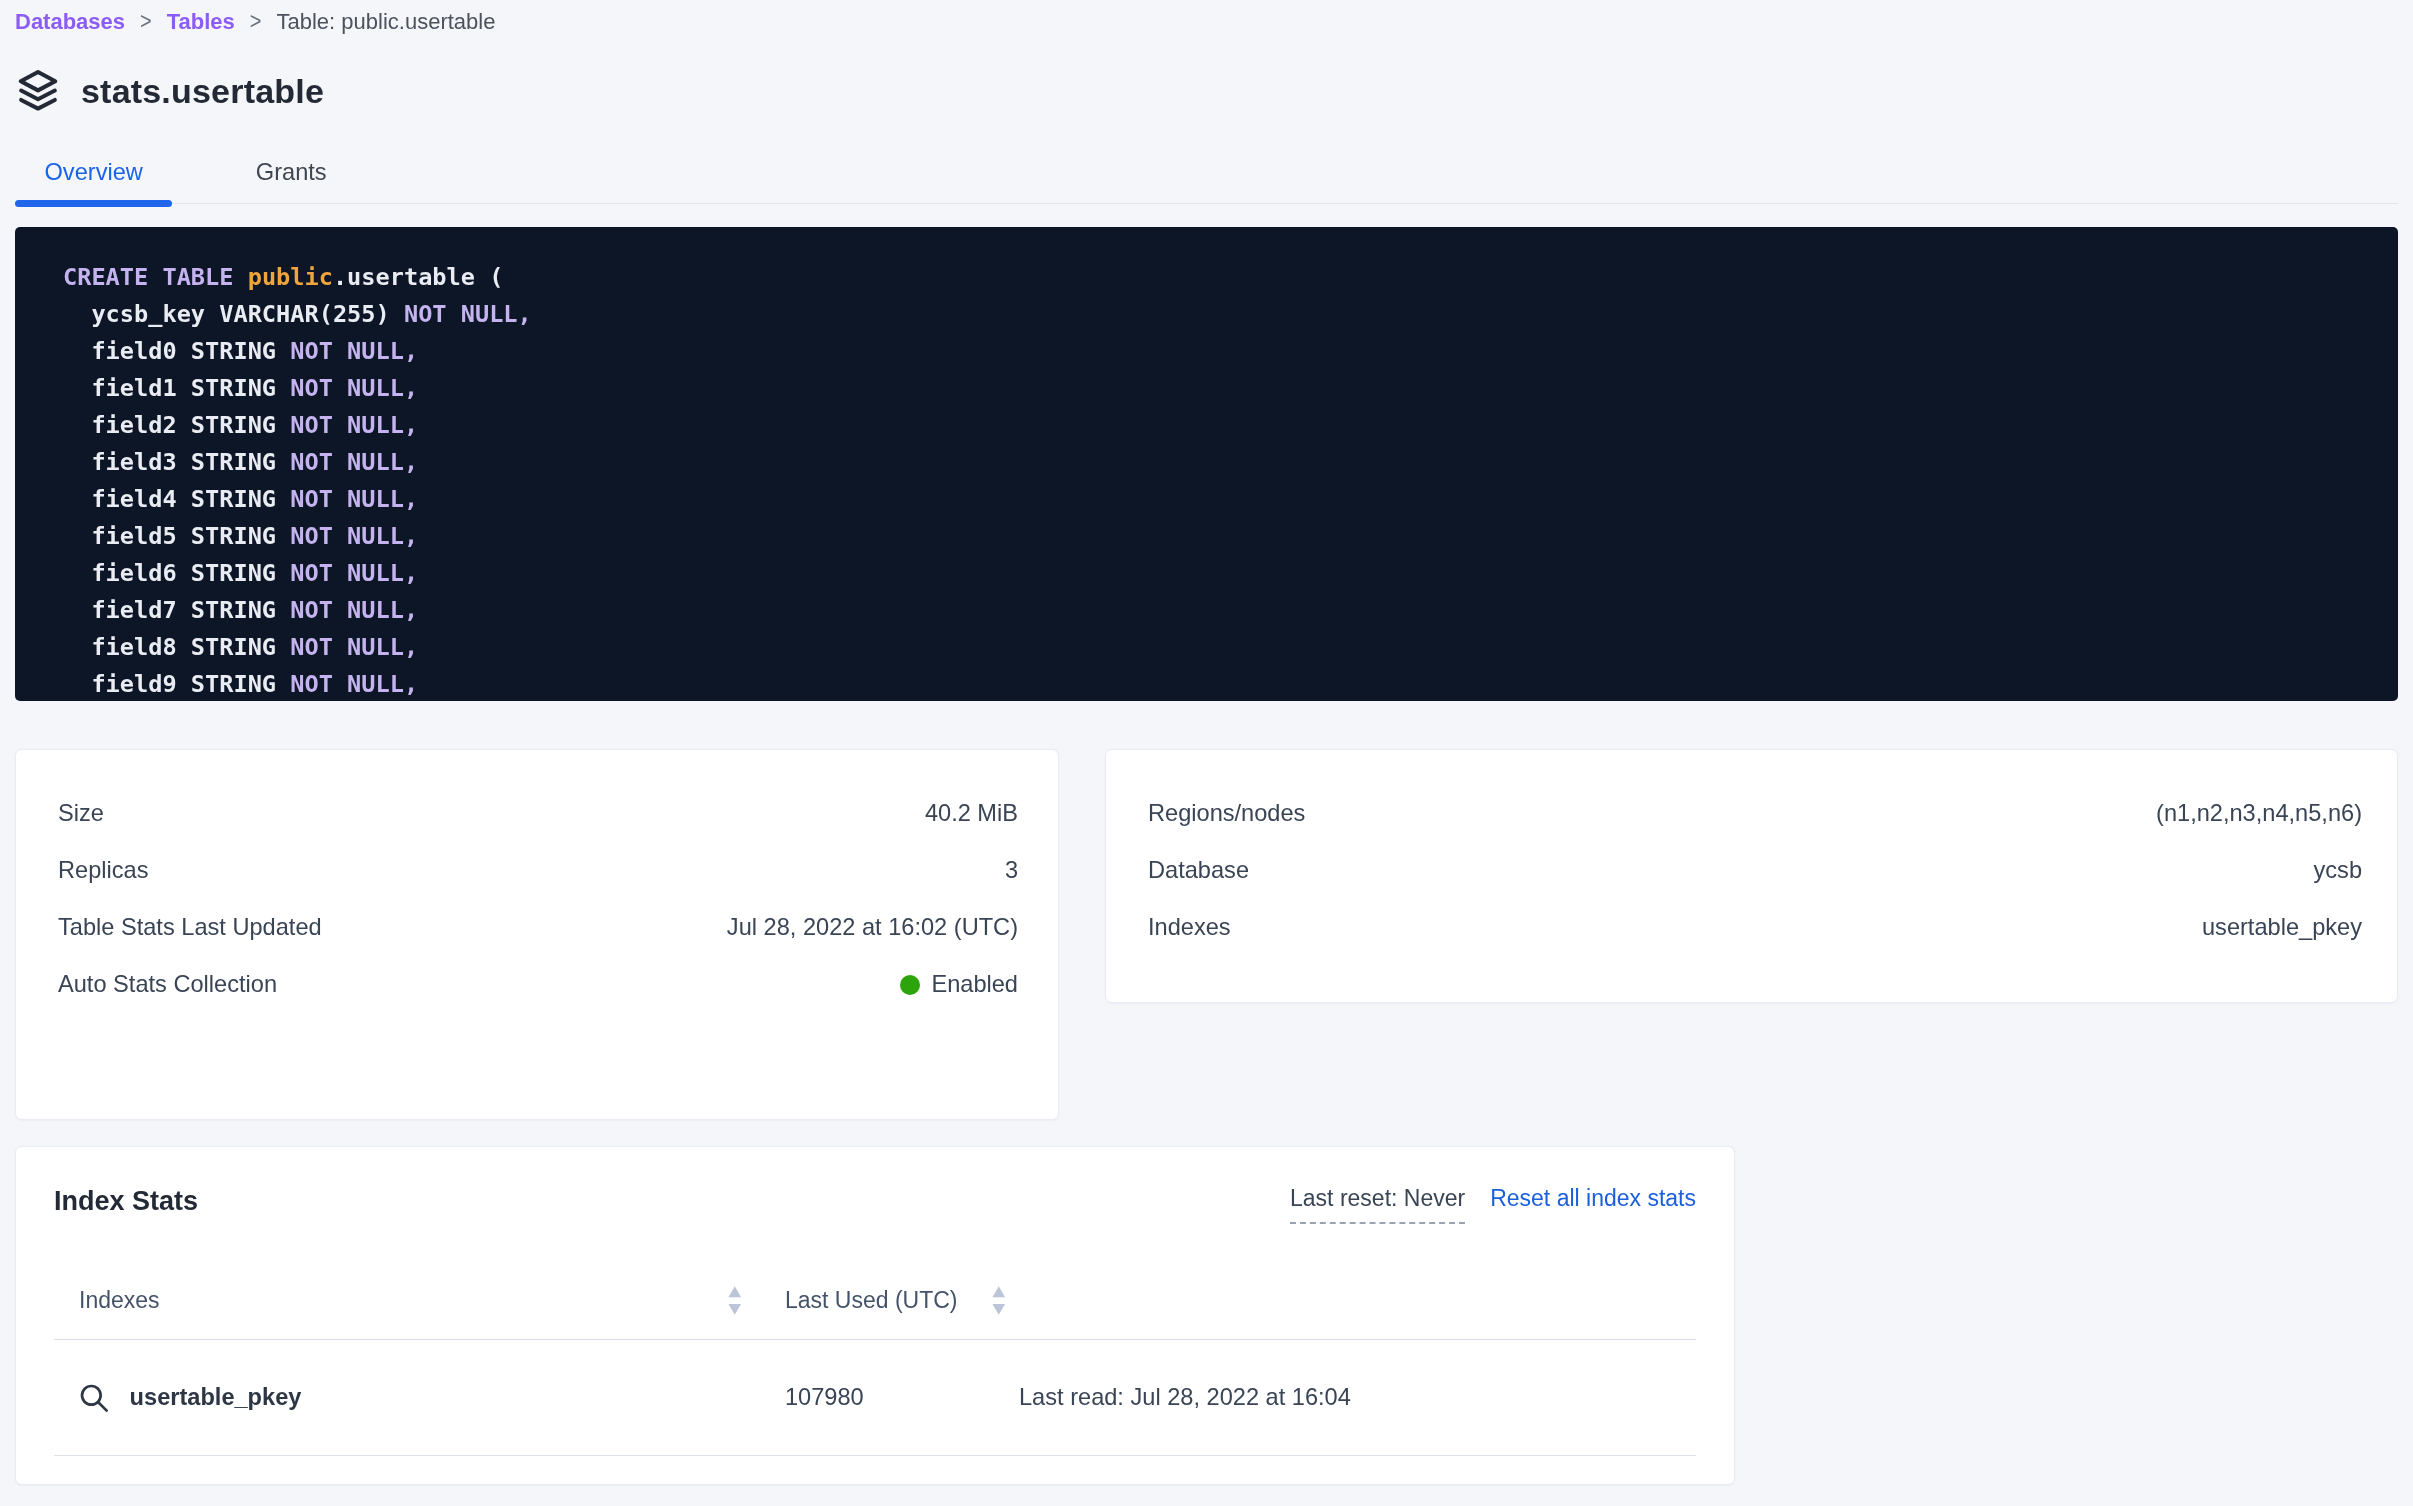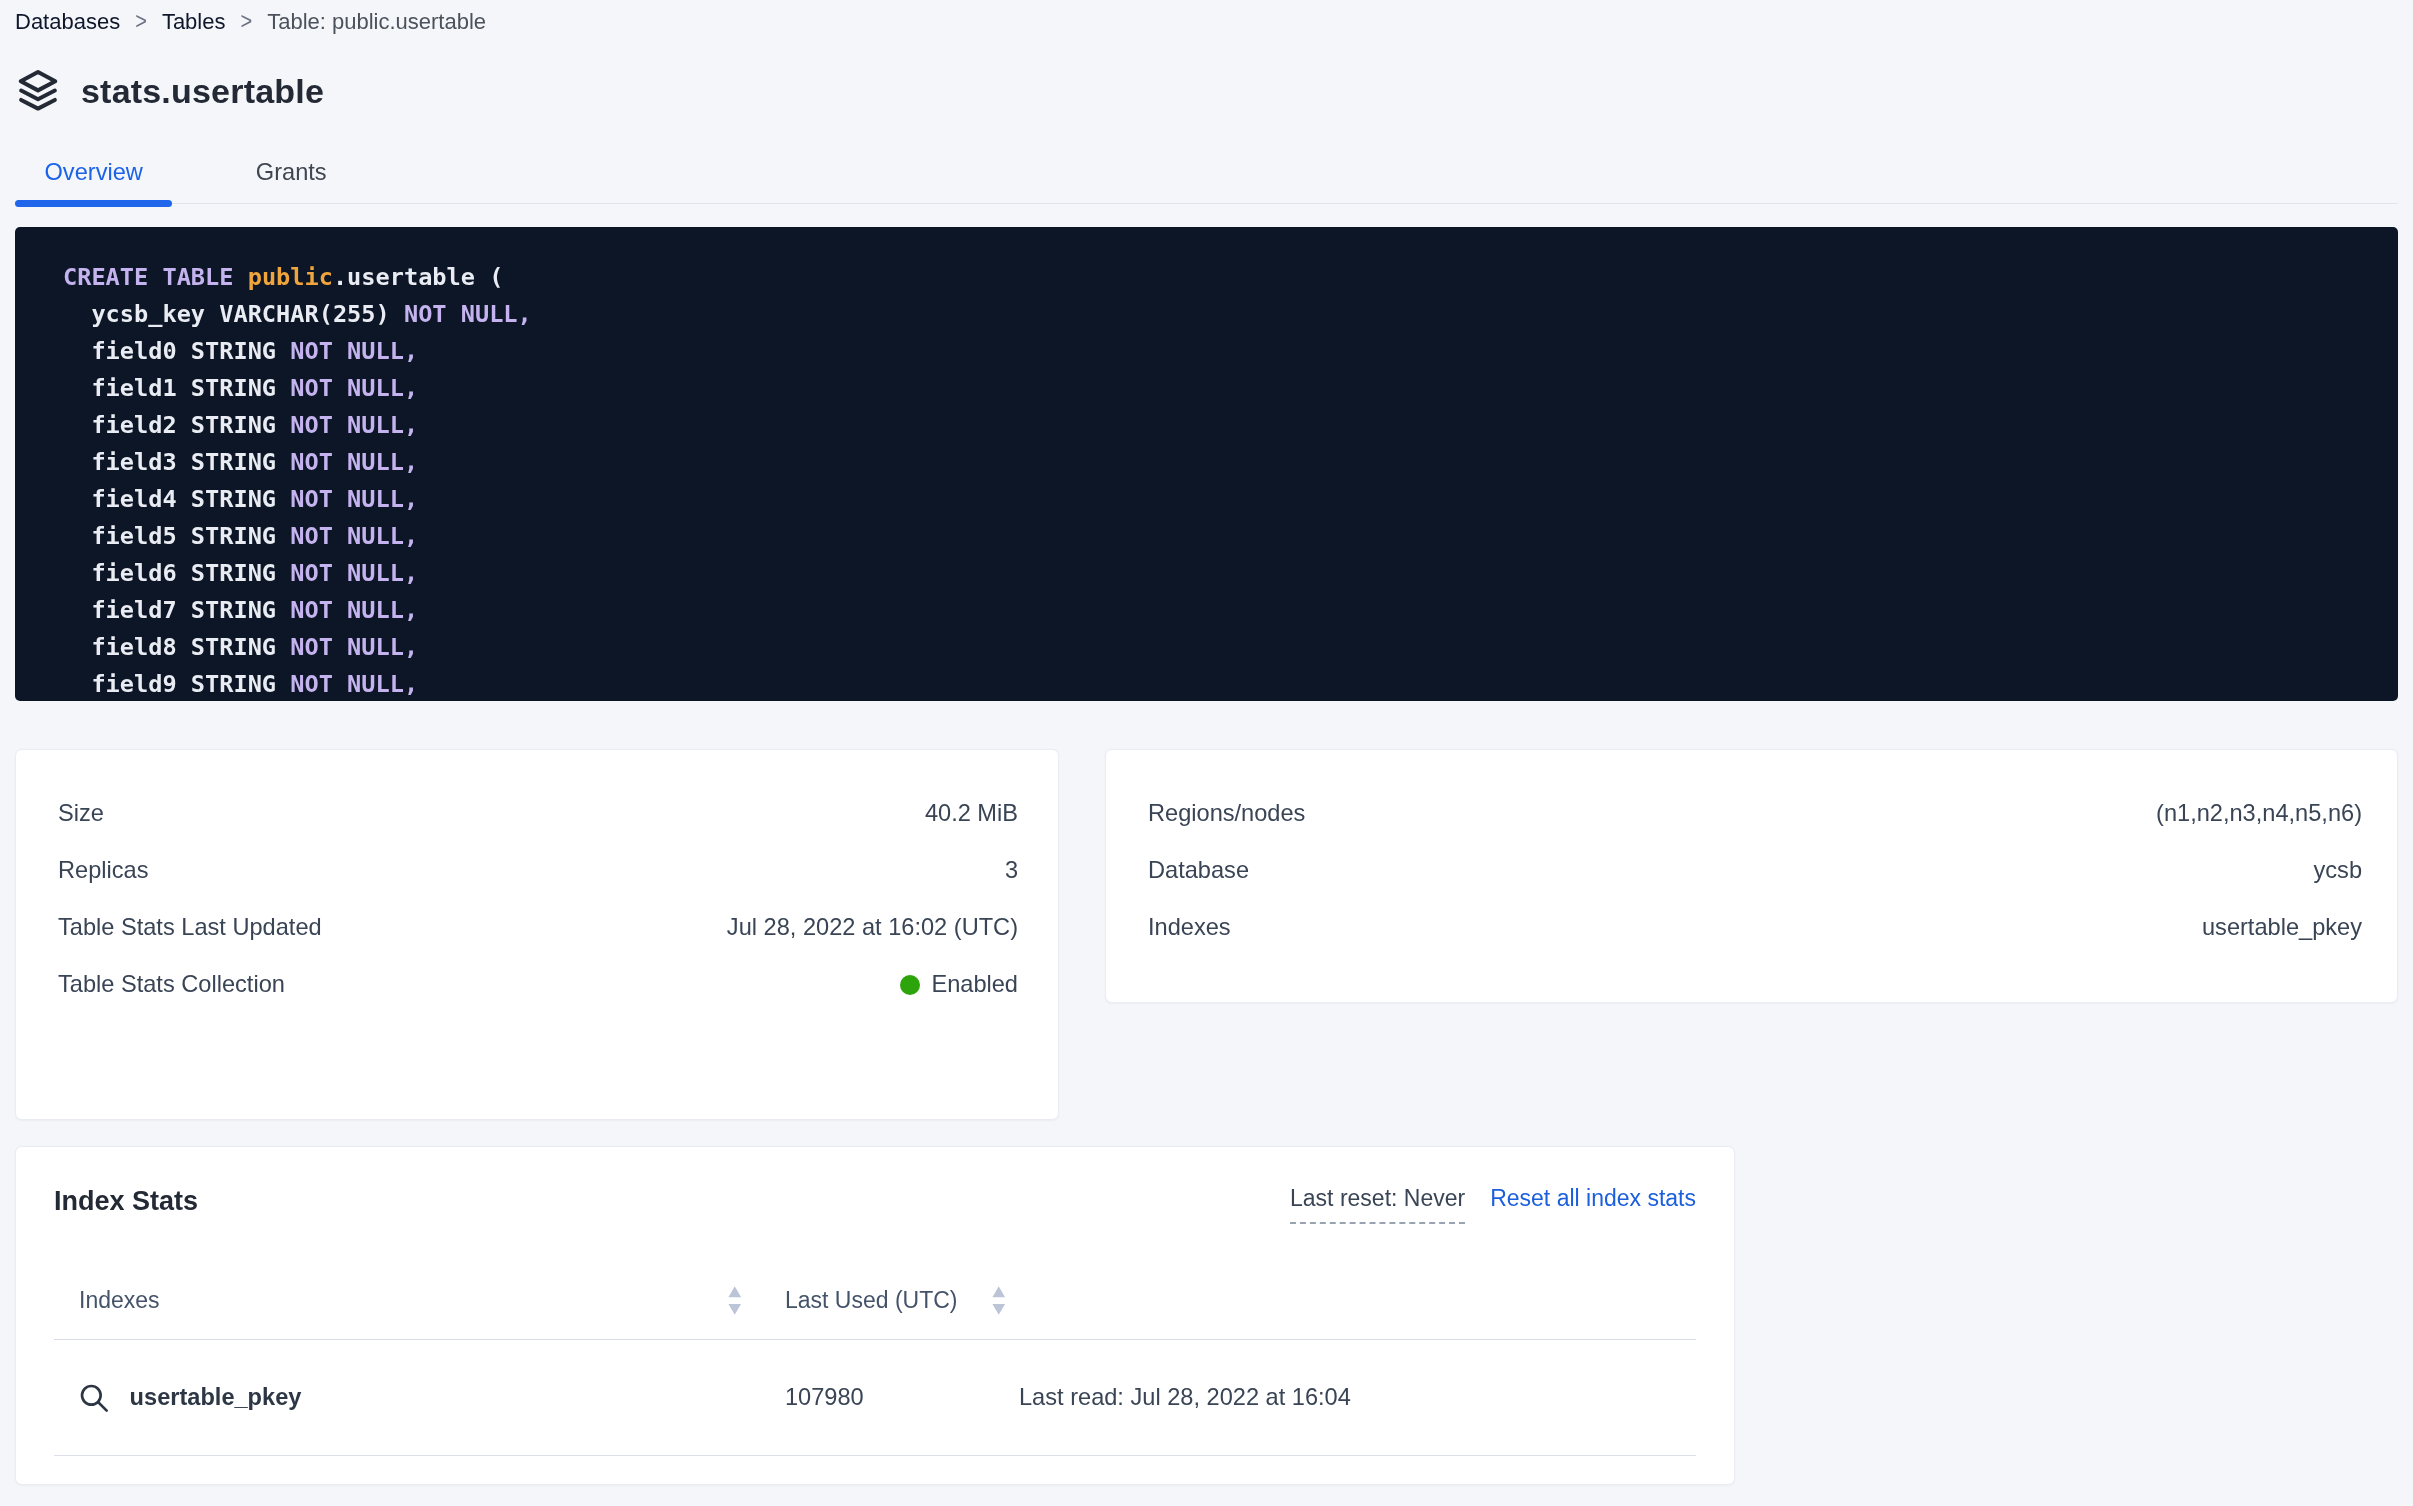--- a/index.html
+++ b/index.html
@@ -6,21 +6,21 @@
   html,body { width:2413px; }
   body {
     background:#f4f6fa;
     font-family:"Liberation Sans", sans-serif;
     color:#394455;
   }
   .page { width:2413px; height:1506px; overflow:hidden; padding:6.7px 15px 0; }
 
   
   .breadcrumb { display:flex; align-items:center; gap:15px; height:30px; font-size:22px; }
-  .crumb-link { color:#0f172a; cursor:pointer; }
+  .crumb-link { color:#8b5cf6; cursor:pointer;font-weight:bold; }
   .crumb-sep { color:#6a7180; font-size:20px; transform:scaleY(1.15); }
   .crumb-current { color:#4c525c; }
 
   
   .title-row { margin-top:30px; display:flex; align-items:center; gap:20px; }
   .title-row h1 { font-size:34px; font-weight:600; color:#242a35; letter-spacing:0.2px; }
 
   
   .tabs { margin-top:22px; display:flex; border-bottom:1.7px solid #e1e4ea; }
   .tab { position:relative; padding:21px 29.5px 17.7px; font-size:23.6px; color:#3f4650; cursor:pointer; }
@@ -131,21 +131,21 @@
             <span>3</span>
           </span>
         </div>
         <div class="stat-row">
           <span>Table Stats Last Updated</span>
           <span class="stat-value">
             <span>Jul 28, 2022 at 16:02 (UTC)</span>
           </span>
         </div>
         <div class="stat-row">
-          <span>Table Stats Collection</span>
+          <span>Auto Stats Collection</span>
           <span class="stat-value">
             <span class="status-dot"></span>
             <span>Enabled</span>
           </span>
         </div>
       </div>
     <div class="card details" id="details-card">
         <div class="stat-row">
           <span>Regions/nodes</span>
           <span class="stat-value">

